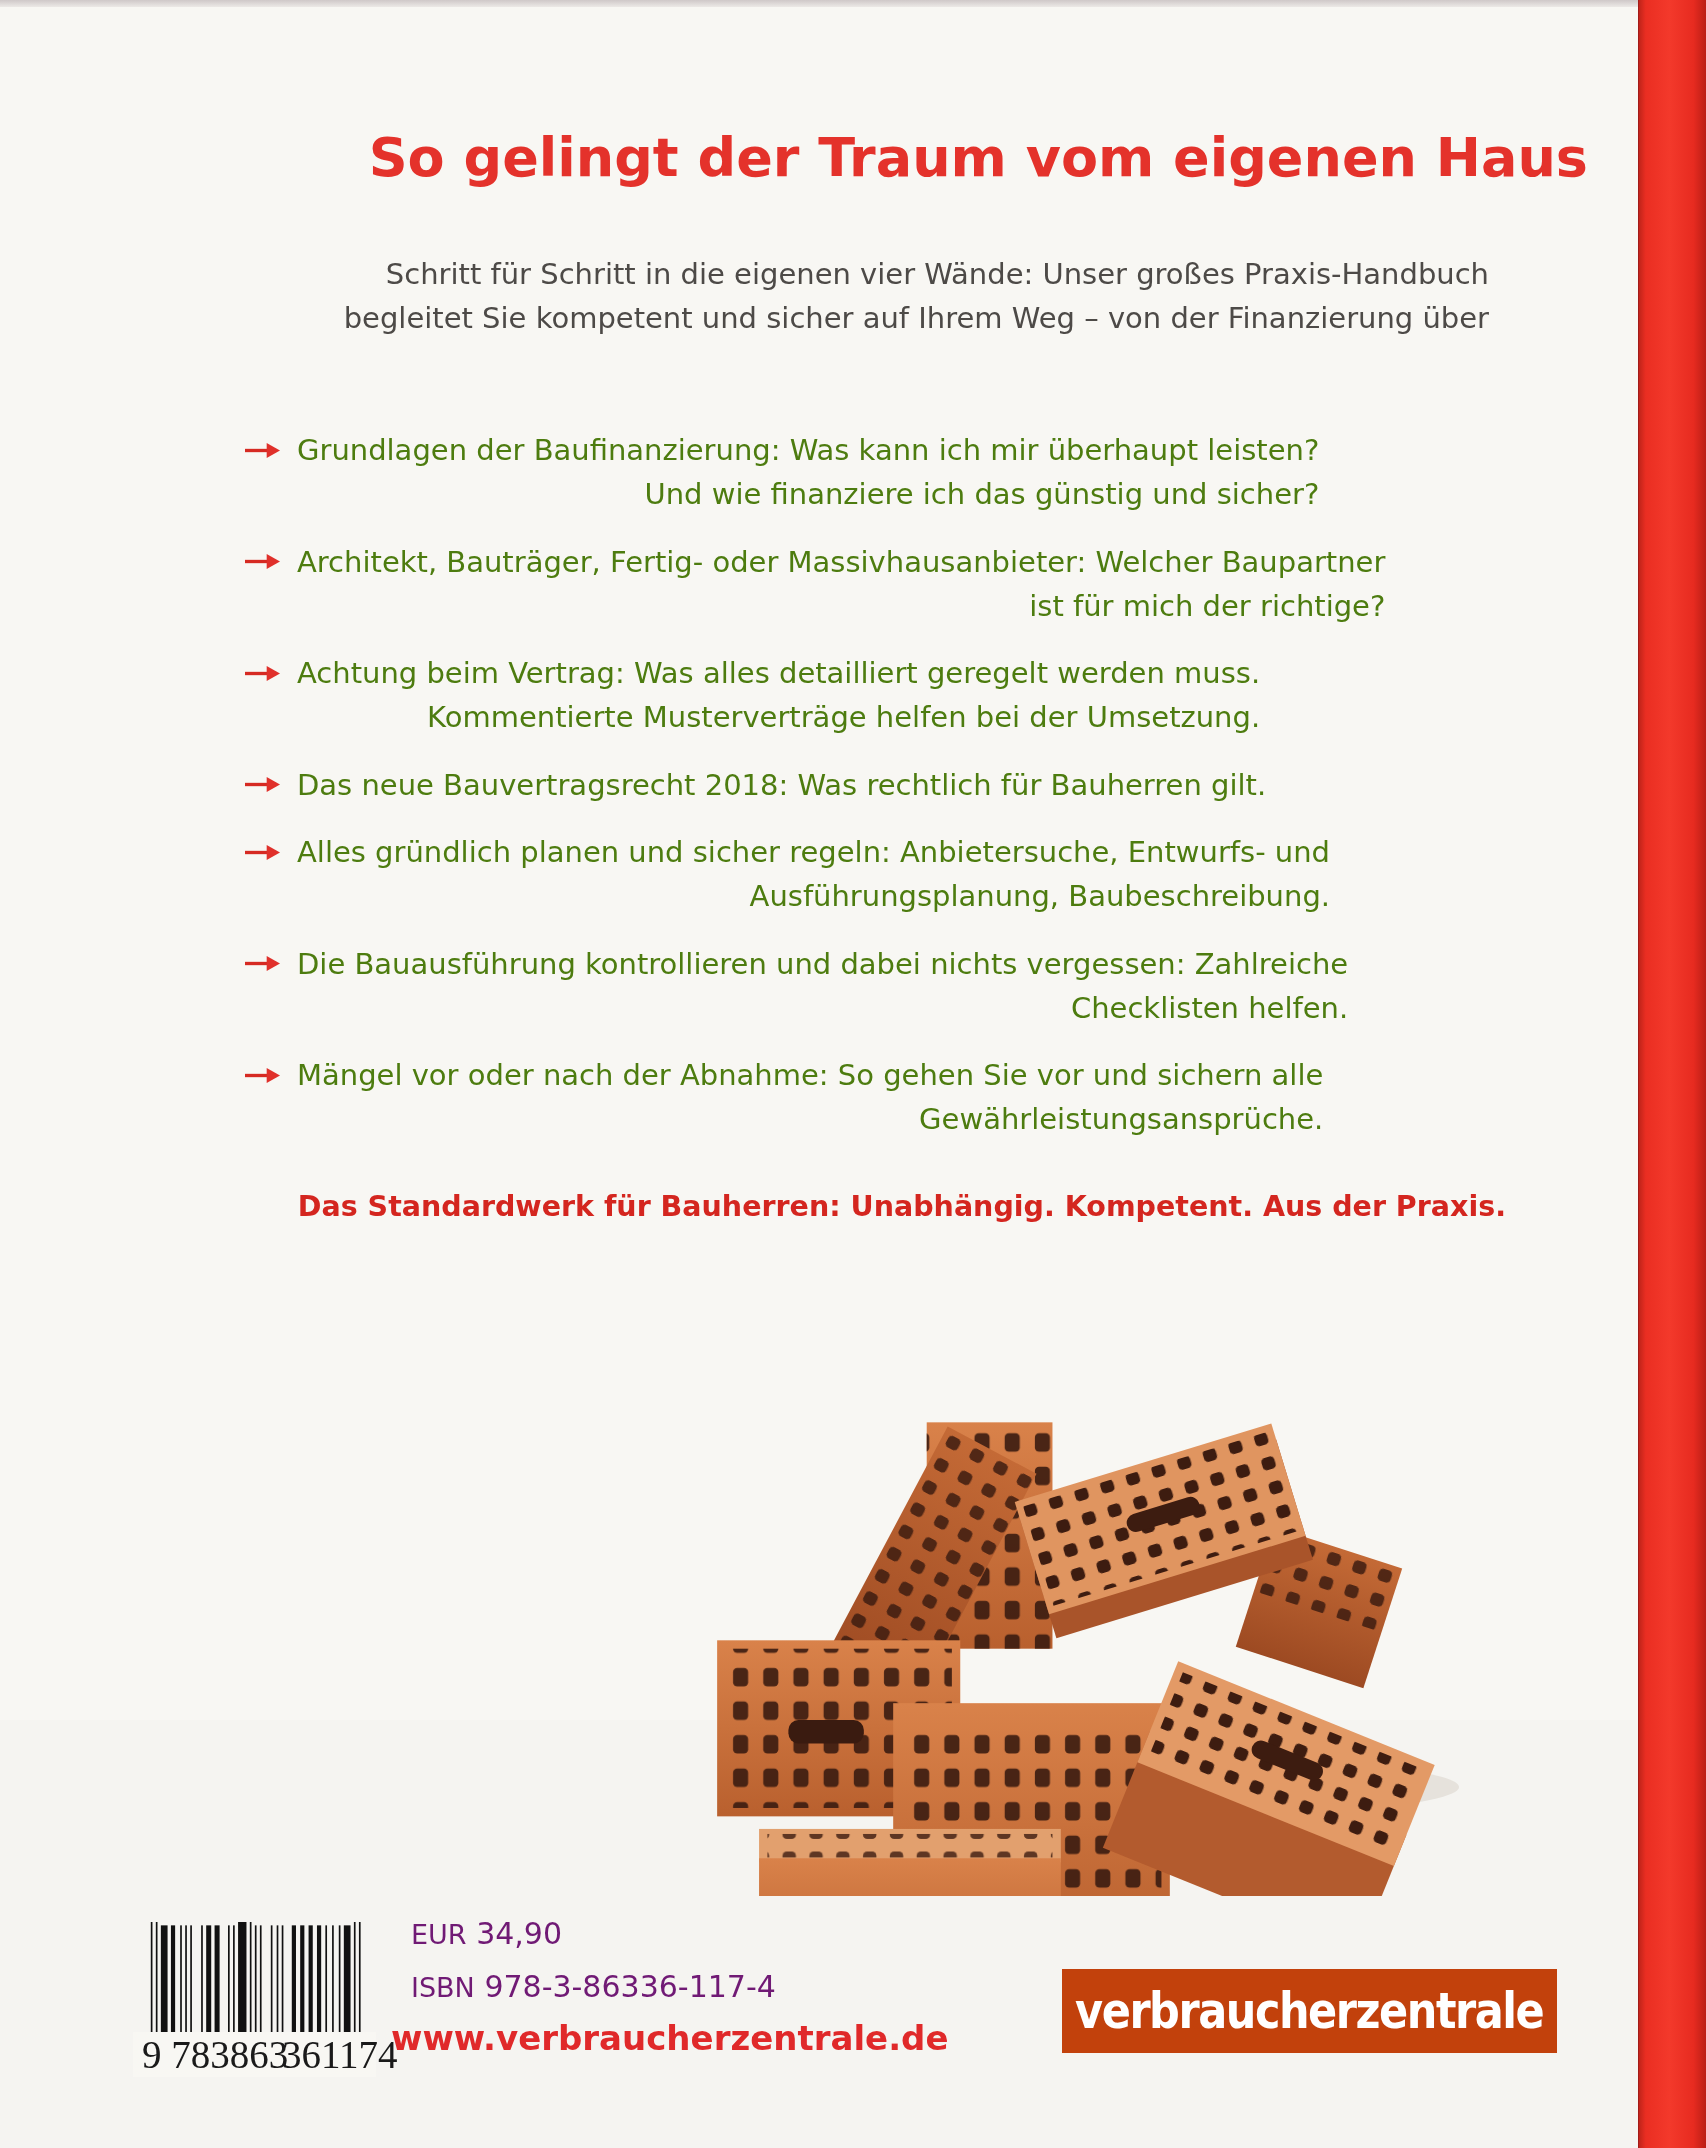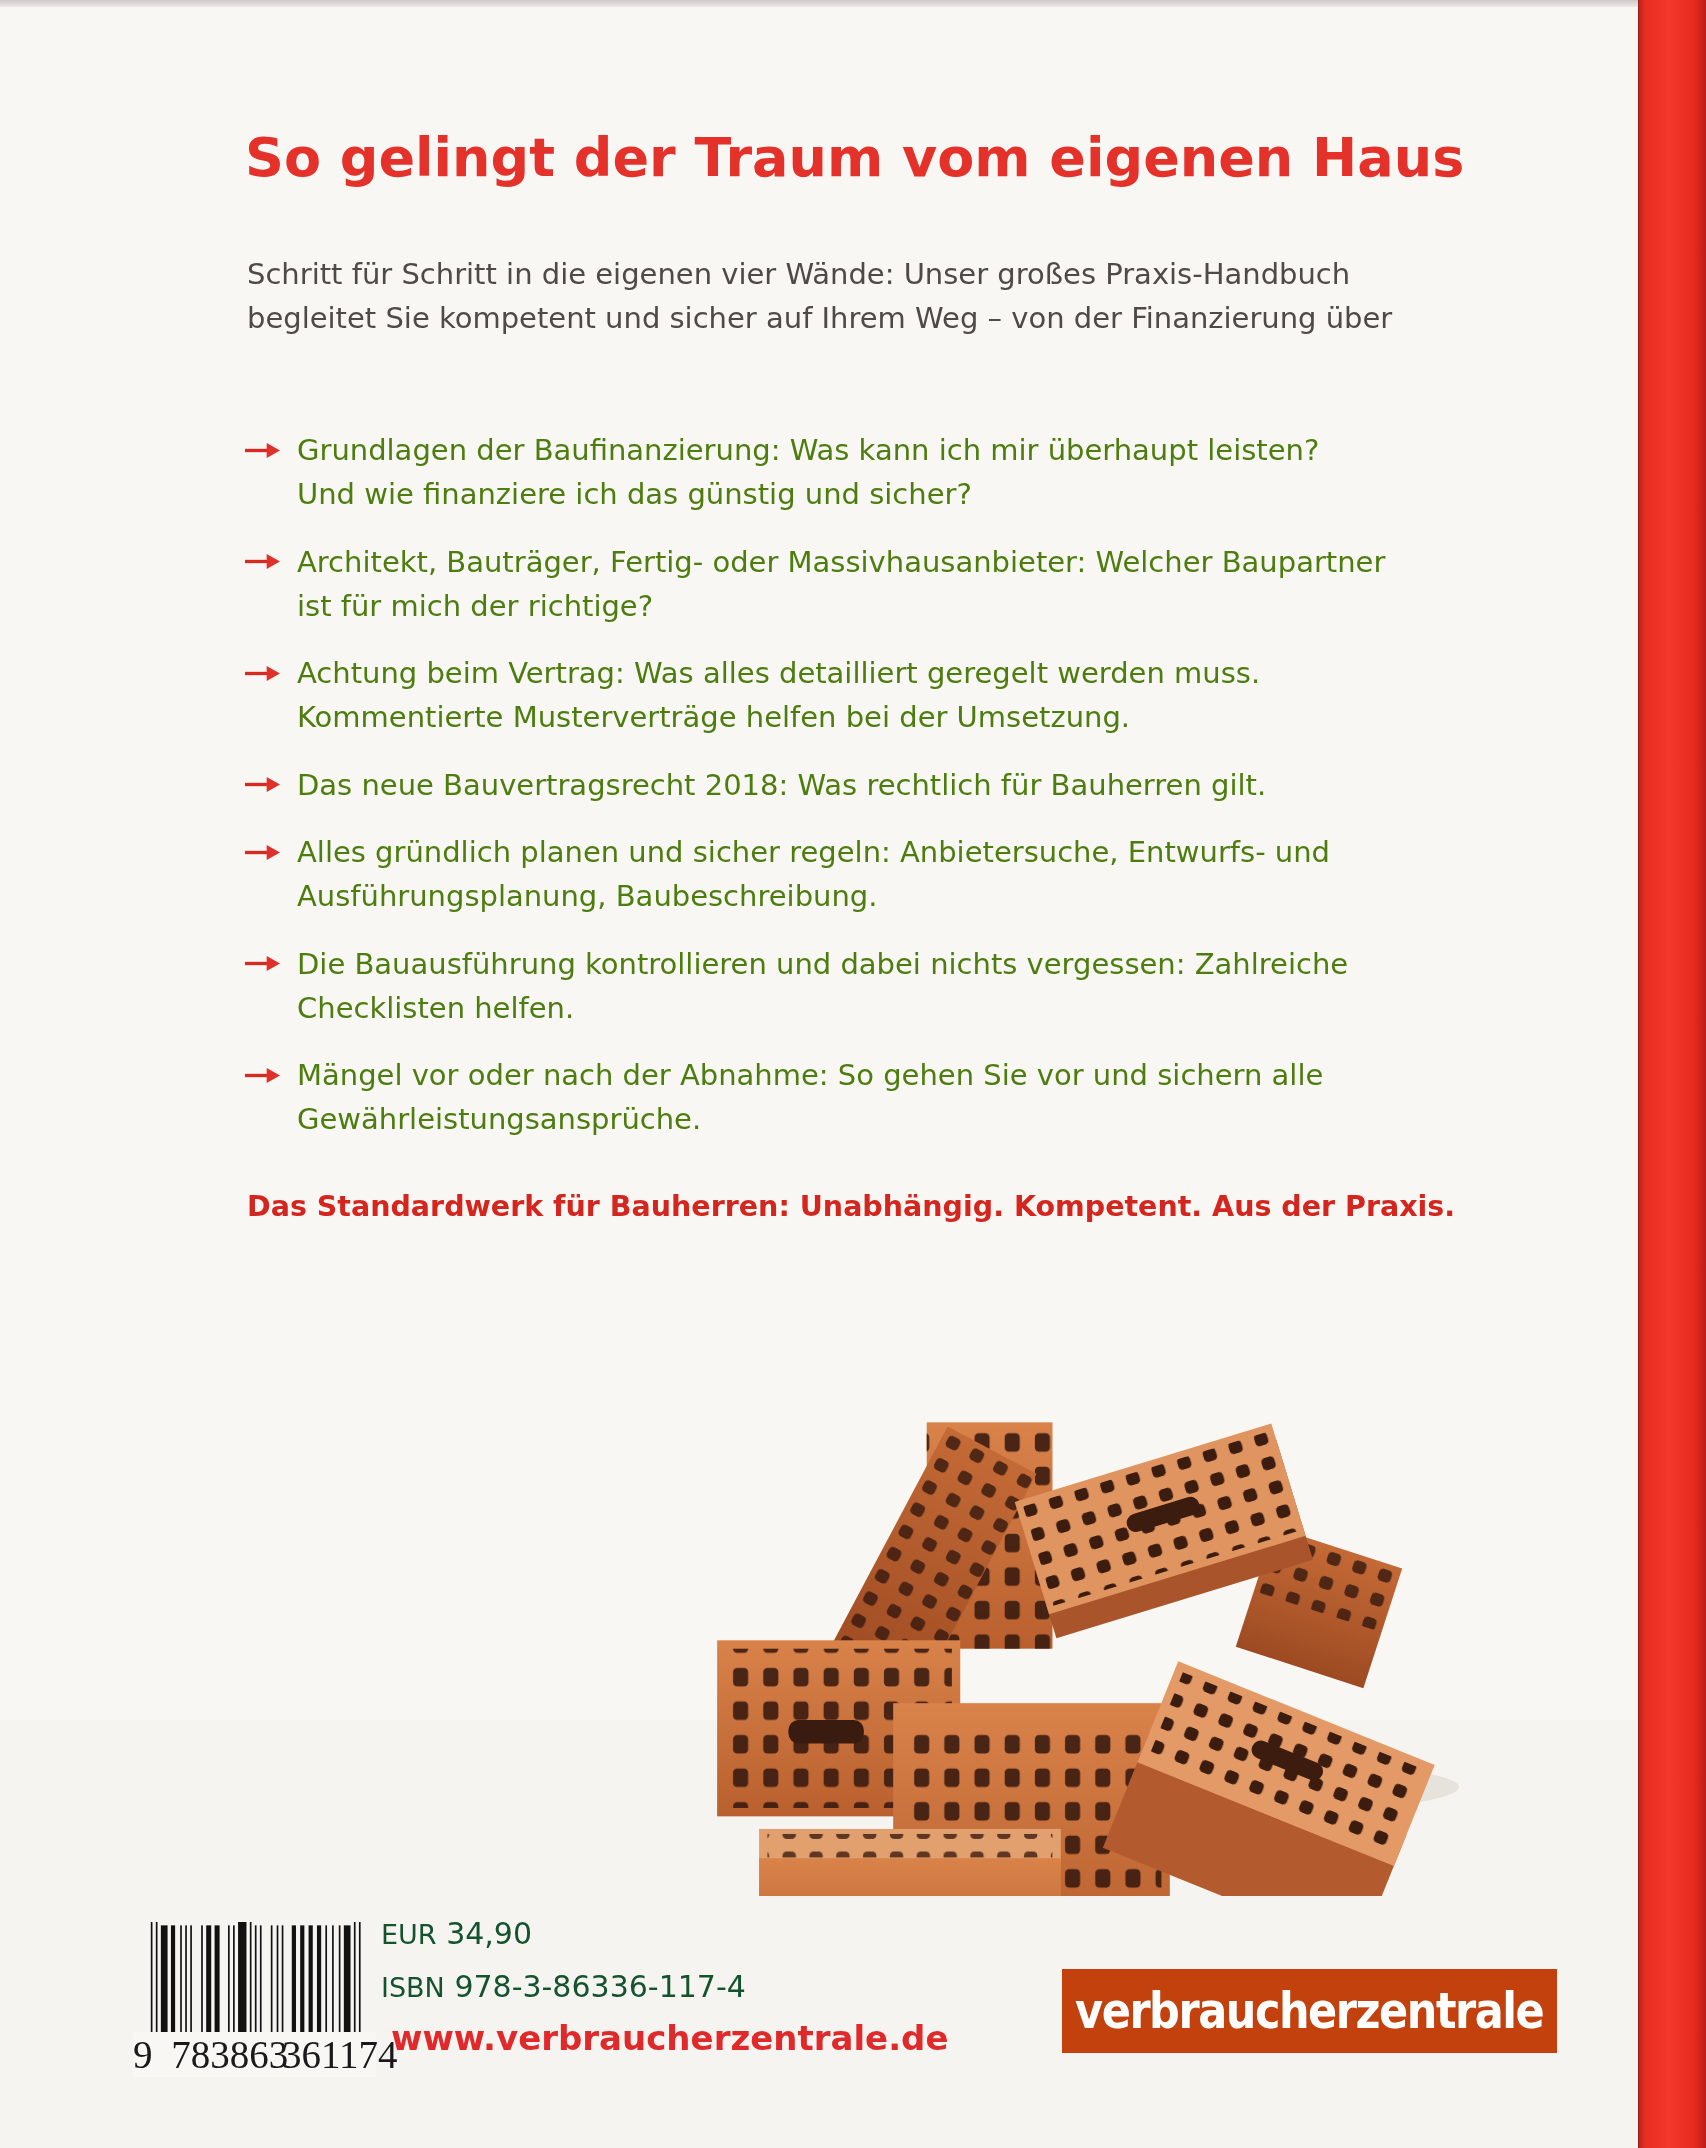--- a/index.html
+++ b/index.html
@@ -2,20 +2,21 @@
 <html style="font-size:13.4px"><head>
   <meta charset="utf-8">
   <style>
     * { box-sizing: border-box; margin: 0; padding: 0; }
     html, body { width: 1707px; height: 2148px; background: #f5f4f1; overflow: hidden; }
     body { position: relative; font-family: "DejaVu Sans", "Liberation Sans", sans-serif; }
 
     .cover {
       position: absolute; left: 0; top: 0; width: 1645px; height: 1720px;
       background: #f8f7f3;
+      text-align: right;
     }
     .top-edge {
       position: absolute; left: 0; top: 0; width: 1645px; height: 6.7px;
       background: linear-gradient(#cfc8c8, #ece9e6);
     }
     .spine {
       position: absolute; left: 1638px; top: 0; width: 69px; height: 2148px;
       background: linear-gradient(90deg, #c0241a 0%, #ea2e22 10%, #f3392b 45%, #e72b20 80%, #b71d15 100%);
       border-left: 1.7px solid #a31a18;
     }
@@ -61,21 +62,21 @@
       position: absolute; left: 134px; top: 1922px; width: 235px; height: 134px;
     }
     .barcode-digits {
       position: absolute; left: 133px; top: 2032px; width: 243px;
       font-family: Liberation Serif, serif; font-size: 39px; color: #1a1a1a;
       background: #f8f7f3; white-space: nowrap; letter-spacing: 0px;
     }
     .barcode-digits span { display: inline-block; }
 
     .price, .isbn {
-      position: absolute; left: 381px; color: #14532d; font-size: 30px; white-space: nowrap;
+      position: absolute; left: 411px; color: #701a75; font-size: 30px; white-space: nowrap;
     }
     .price { top: 1916px; }
     .isbn { top: 1969px; }
     .price .cur, .isbn .lbl { font-size: 27px; }
     .website {
       position: absolute; left: 391px; top: 2018px; color: #e0292a; font-size: 34px;
       font-weight: bold; white-space: nowrap;
     }
 
     .logo {

